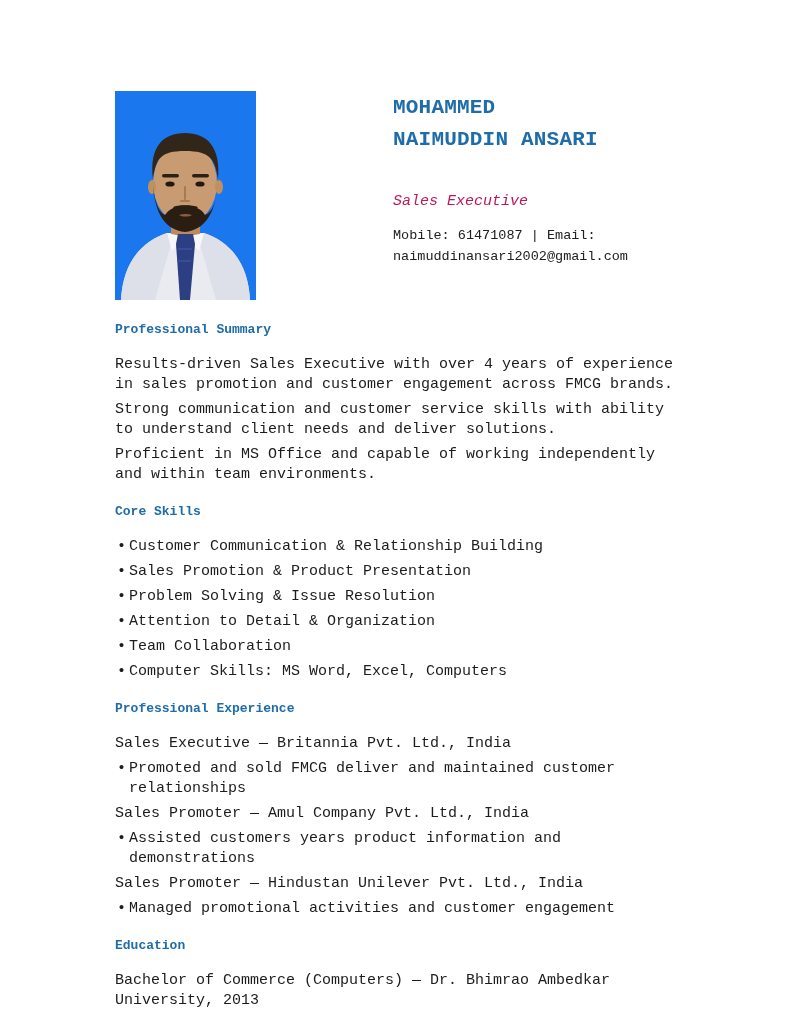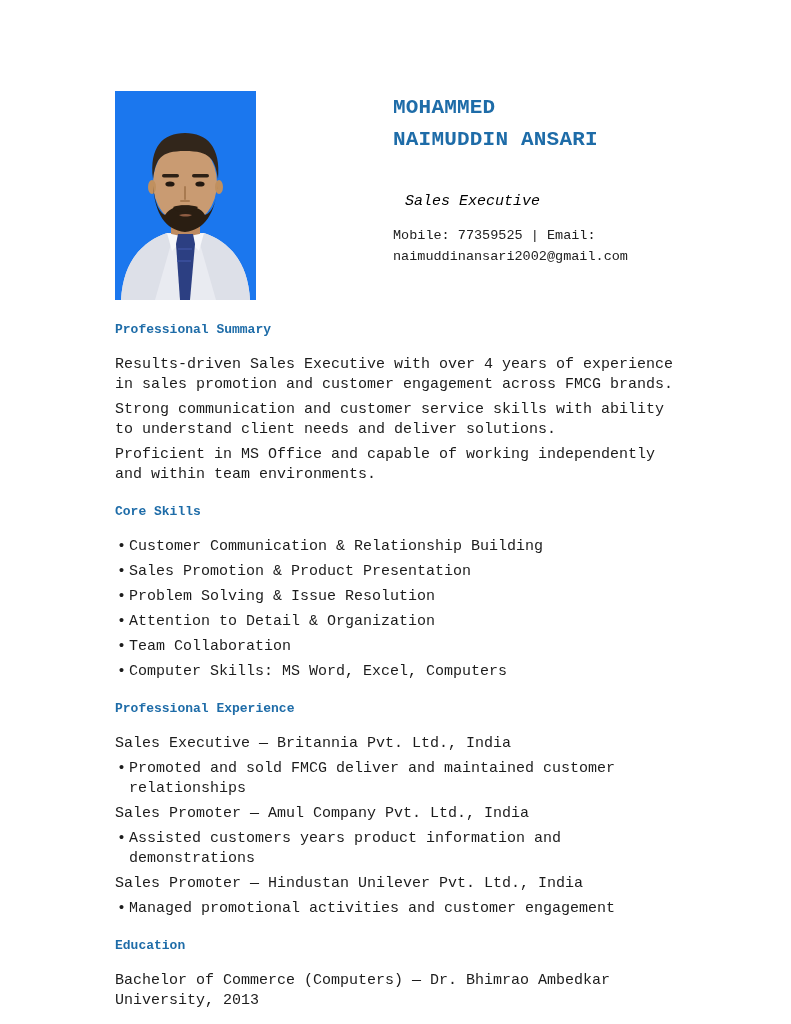--- a/index.html
+++ b/index.html
@@ -36,24 +36,24 @@
   .name {
     margin: 0;
     font-size: 21px;
     line-height: 32px;
     font-weight: bold;
     color: #1e6ca8;
     letter-spacing: 0.2px;
   }
   .name .name-line { display: block; }
   .job-title {
-    margin: 37px 0 0 12px;
+    margin: 37px 0 0 0;
     font-size: 15px;
     font-style: italic;
-    color: #000000;
+    color: #be185d;
   }
   .contact {
     margin: 15px 0 0 0;
     font-size: 13.5px;
     line-height: 21px;
     color: #202020;
   }
   .contact span { display: block; }
   .section-title {
     margin: 15px 0 13px 0;
@@ -133,21 +133,21 @@
         <path d="M63,158 L77,158 M62,170 L76,170" stroke="#3d52a0" stroke-width="1.5"></path>
       </svg>
     </div>
     <div class="header-text">
       <h1 class="name">
         <span class="name-line">MOHAMMED</span>
         <span class="name-line">NAIMUDDIN ANSARI</span>
       </h1>
       <p class="job-title">Sales Executive</p>
       <p class="contact">
-        <span>Mobile: 77359525 | Email:</span>
+        <span>Mobile: 61471087 | Email:</span>
         <span>naimuddinansari2002@gmail.com</span>
       </p>
     </div>
   </header>
 
   <section class="first-section">
     <h2 class="section-title">Professional Summary</h2>
     <p class="body-text">Results-driven Sales Executive with over 4 years of experience in sales promotion and customer engagement across FMCG brands.</p>
     <p class="body-text">Strong communication and customer service skills with ability to understand client needs and deliver solutions.</p>
     <p class="body-text">Proficient in MS Office and capable of working independently and within team environments.</p>

